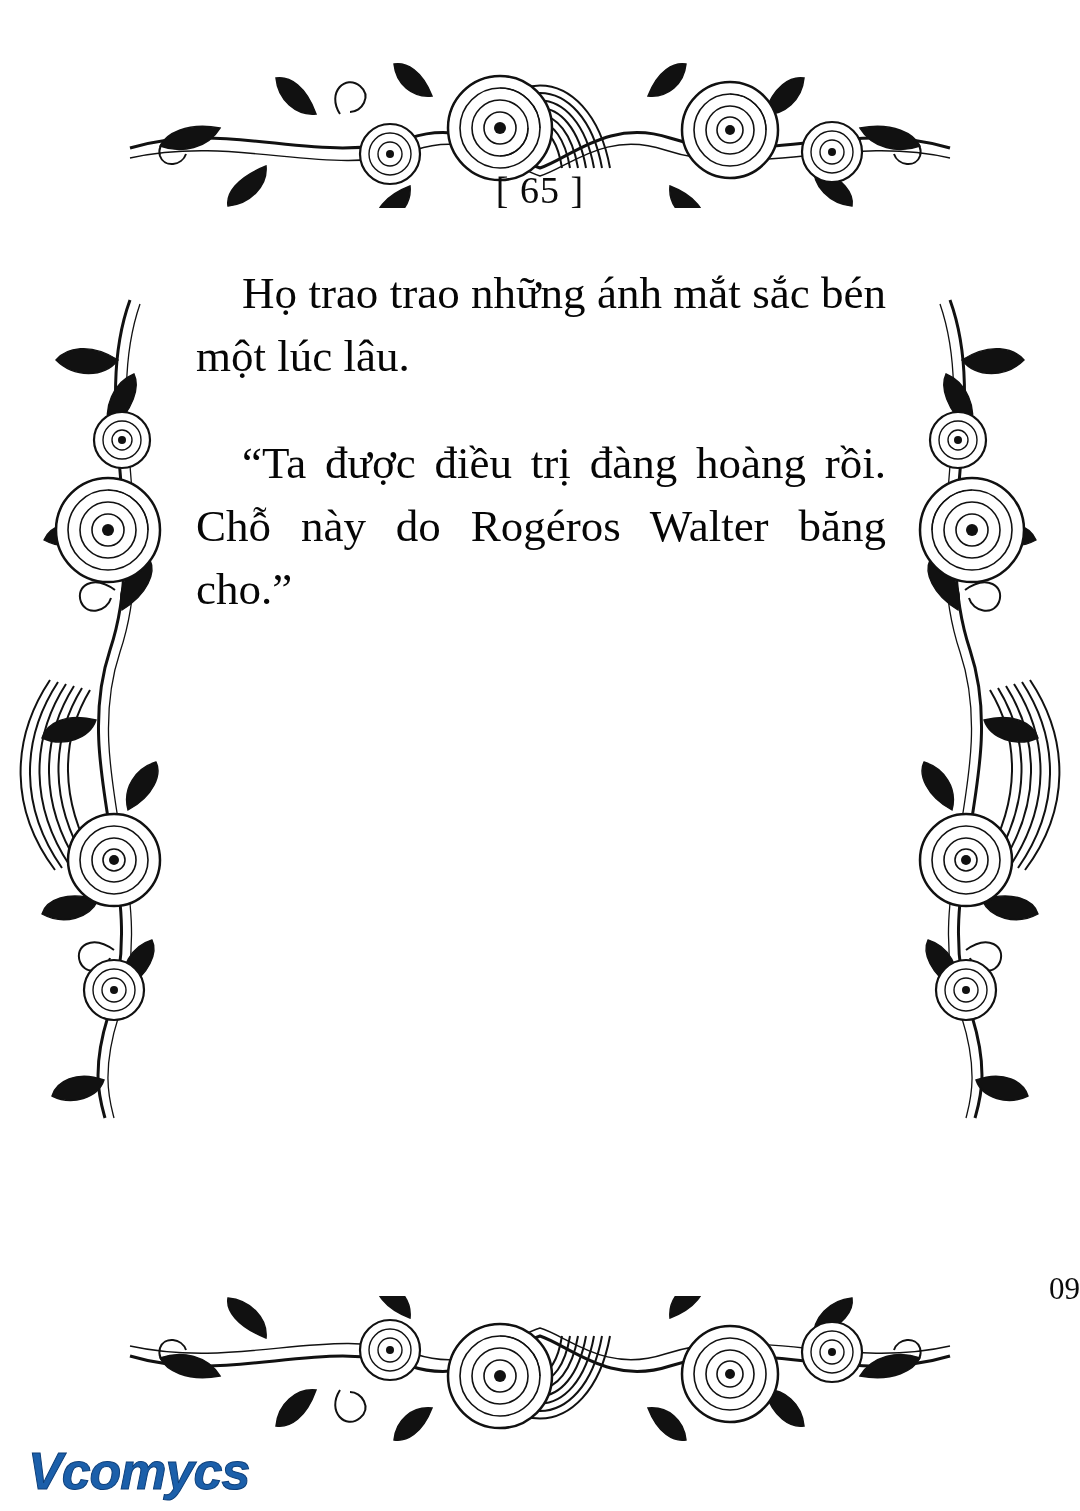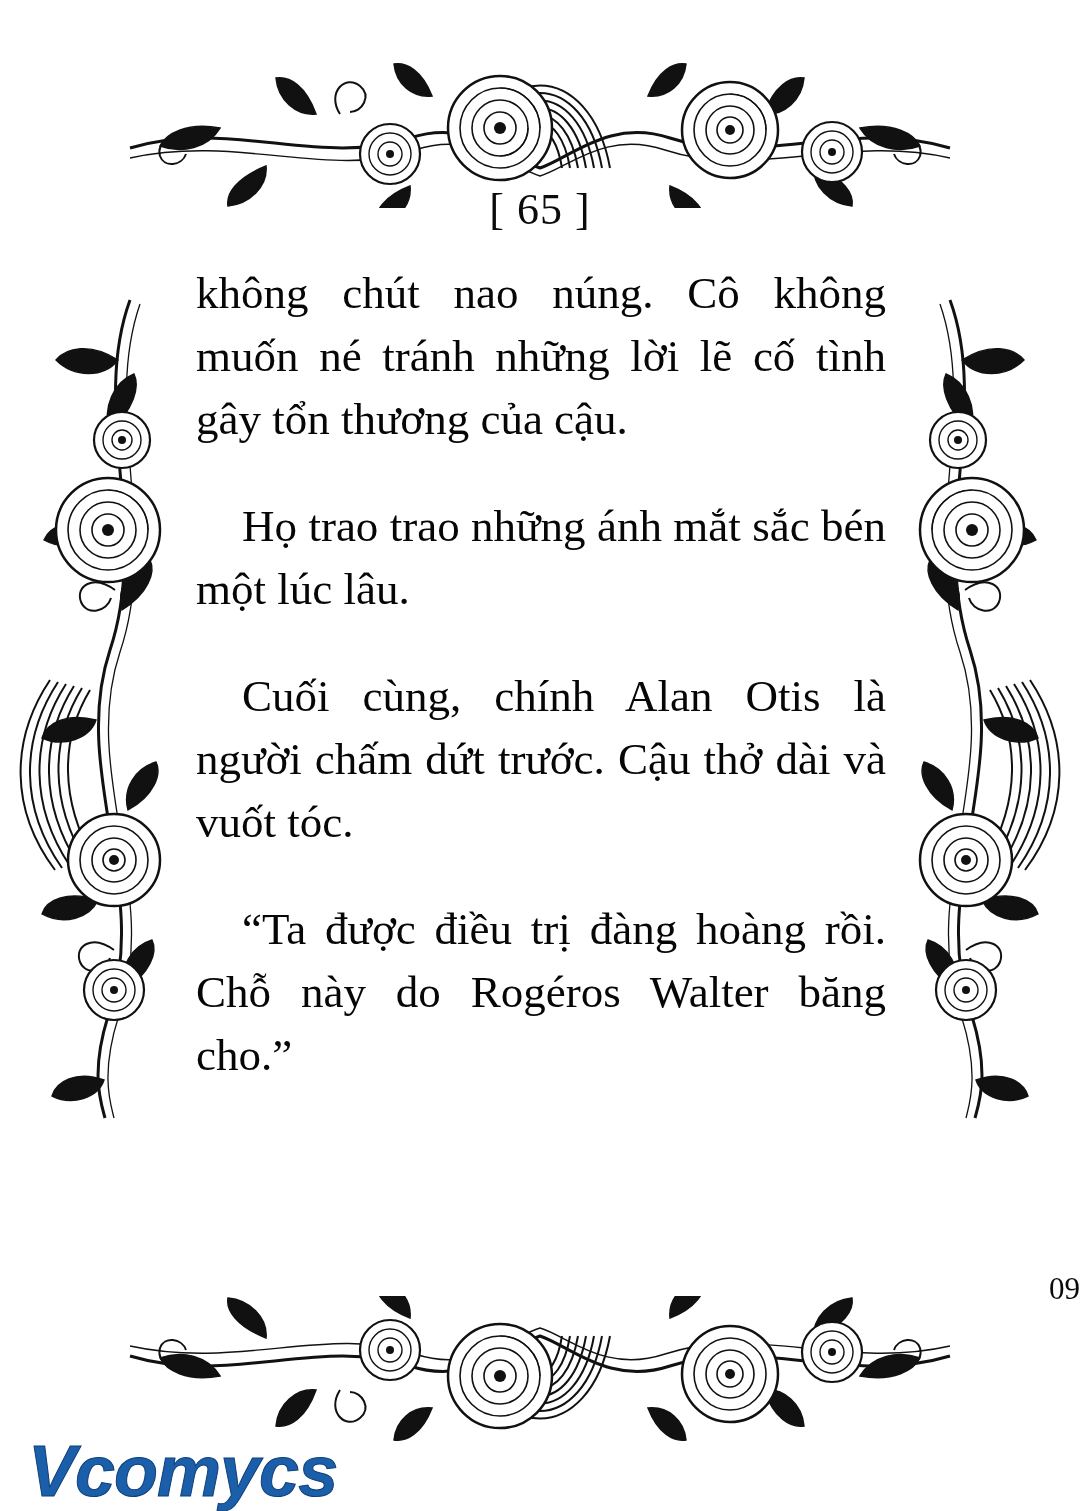--- a/index.html
+++ b/index.html
@@ -42,26 +42,26 @@
   .ornament-right {
     top: 290px;
     right: 10px;
     width: 180px;
     height: 830px;
   }
 
   
   .page-marker {
     position: absolute;
-    top: 184px;
+    top: 168px;
     left: 0;
     width: 100%;
     text-align: center;
     font-family: "Liberation Serif", serif;
-    font-size: 44px;
+    font-size: 38px;
     color: #0b0b0b;
     letter-spacing: 1px;
   }
 
   
   .text-column {
     position: absolute;
     top: 262px;
     left: 196px;
     width: 690px;
@@ -95,21 +95,21 @@
     position: absolute;
     left: 28px;
     bottom: 8px;
     width: 230px;
     height: 64px;
   }
   .watermark .wm-text {
     font-family: "Liberation Sans", sans-serif;
     font-weight: bold;
     font-style: italic;
-    font-size: 72px;
+    font-size: 52px;
     letter-spacing: -1px;
     line-height: 64px;
     color: #1b5faa;
     -webkit-text-stroke: 1px #0d3f7a;
   }
 </style>
 </head>
 <body>
 
 <div class="page">
@@ -302,23 +302,21 @@
             <circle r="21" fill="none" stroke="#111" stroke-width="1.4"></circle>
             <circle r="12" fill="none" stroke="#111" stroke-width="1.4"></circle>
             <circle r="4" fill="#111"></circle>
           </g>
         </g>
       </g>
     </svg>
   </div>
 
   <div class="text-column">
-    <p class="para first">không chút nao núng. Cô không muốn né tránh những lời lẽ cố tình gây tổn thương của cậu.</p>
     <p class="para indent">Họ trao trao những ánh mắt sắc bén một lúc lâu.</p>
-    <p class="para indent">Cuối cùng, chính Alan Otis là người chấm dứt trước. Cậu thở dài và vuốt tóc.</p>
     <p class="para indent">“Ta được điều trị đàng hoàng rồi. Chỗ này do Rogéros Walter băng cho.”</p>
   </div>
 
   <div class="folio">09</div>
 
   <div class="ornament ornament-bottom">
     <svg viewBox="0 0 940 190" width="940" height="190" xmlns="http://www.w3.org/2000/svg">
       <g transform="translate(0,190) scale(1,-1)">
         <g fill="none" stroke="#111" stroke-width="2">
           <path d="M400 150 C420 40 520 40 540 150" stroke-width="2"></path>

